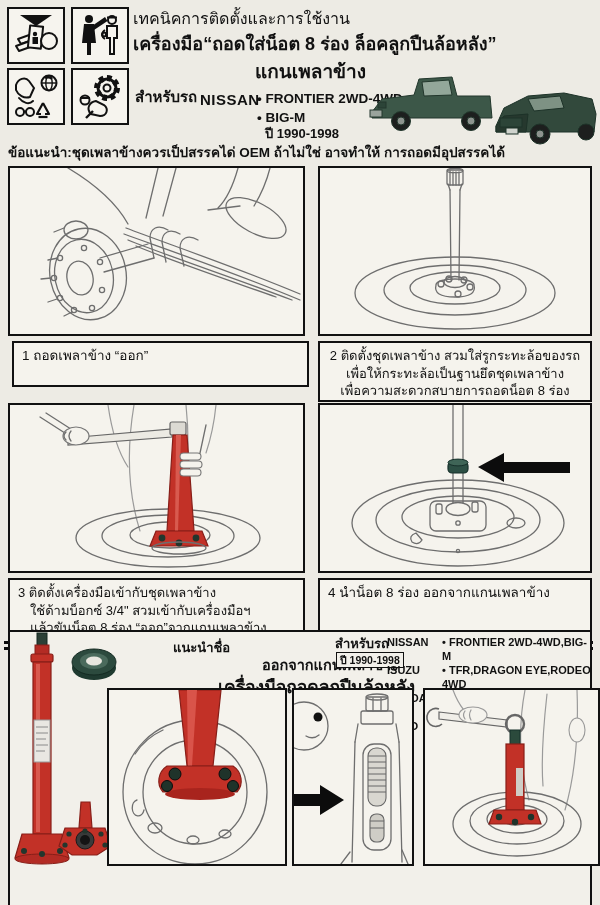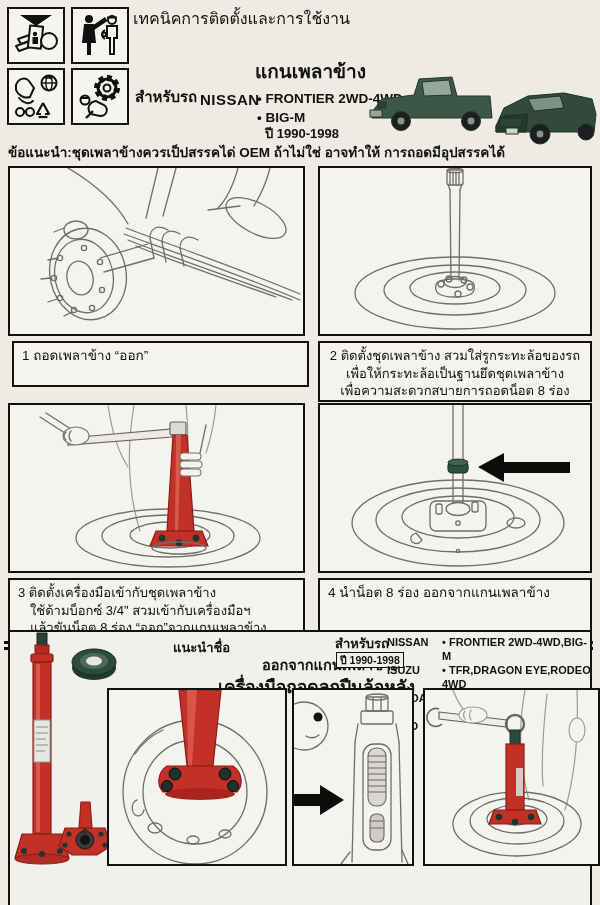--- a/index.html
+++ b/index.html
@@ -88,20 +88,21 @@
       <circle cx="31" cy="14" r="9" fill="none" stroke="#111" stroke-width="3"></circle>
       <circle cx="31" cy="14" r="3.5" fill="none" stroke="#111" stroke-width="2"></circle>
       <path d="M20,27 c-7,1 -10,8 -5,13 l9,2 c7,0 9,-7 4,-11 z" fill="#f6f4ee" stroke="#111" stroke-width="2"></path>
       <circle cx="9" cy="26" r="4.5" fill="none" stroke="#111" stroke-width="2"></circle>
       <path d="M4,24 h10" stroke="#111" stroke-width="2"></path>
       <path d="M10,44 l7,-7" stroke="#111" stroke-width="2.4"></path>
     </svg>
   </div>
 
   <div class="t thai" style="left:133px;top:9px;font-size:16px;">เทคนิคการติดตั้งและการใช้งาน</div>
+  <div class="t thai" style="left:133px;top:33px;font-size:18px;font-weight:bold;">เครื่องมือ“ถอดใส่น็อต 8 ร่อง ล็อคลูกปืนล้อหลัง”</div>
   <div class="t thai" style="left:255px;top:60px;font-size:19px;font-weight:bold;">แกนเพลาข้าง</div>
   <div class="t thai" style="left:135px;top:88px;font-size:15px;font-weight:bold;">สำหรับรถ</div>
   <div class="t" style="left:200px;top:91px;font-size:15px;font-weight:bold;letter-spacing:.5px;">NISSAN</div>
   <div class="t" style="left:257px;top:91px;font-size:13.5px;font-weight:bold;">• FRONTIER 2WD-4WD</div>
   <div class="t" style="left:257px;top:110px;font-size:13.5px;font-weight:bold;">• BIG-M</div>
   <div class="t thai" style="left:265px;top:126px;font-size:13px;font-weight:bold;">ปี 1990-1998</div>
 
   <svg class="t" style="left:368px;top:66px;" width="230" height="88" viewBox="0 0 230 88">
     <g stroke="#22372c" stroke-width="1">
       <polygon points="4,46 14,33 46,29 51,13 84,11 89,30 122,30 124,52 4,52" fill="#3c5748"></polygon>

